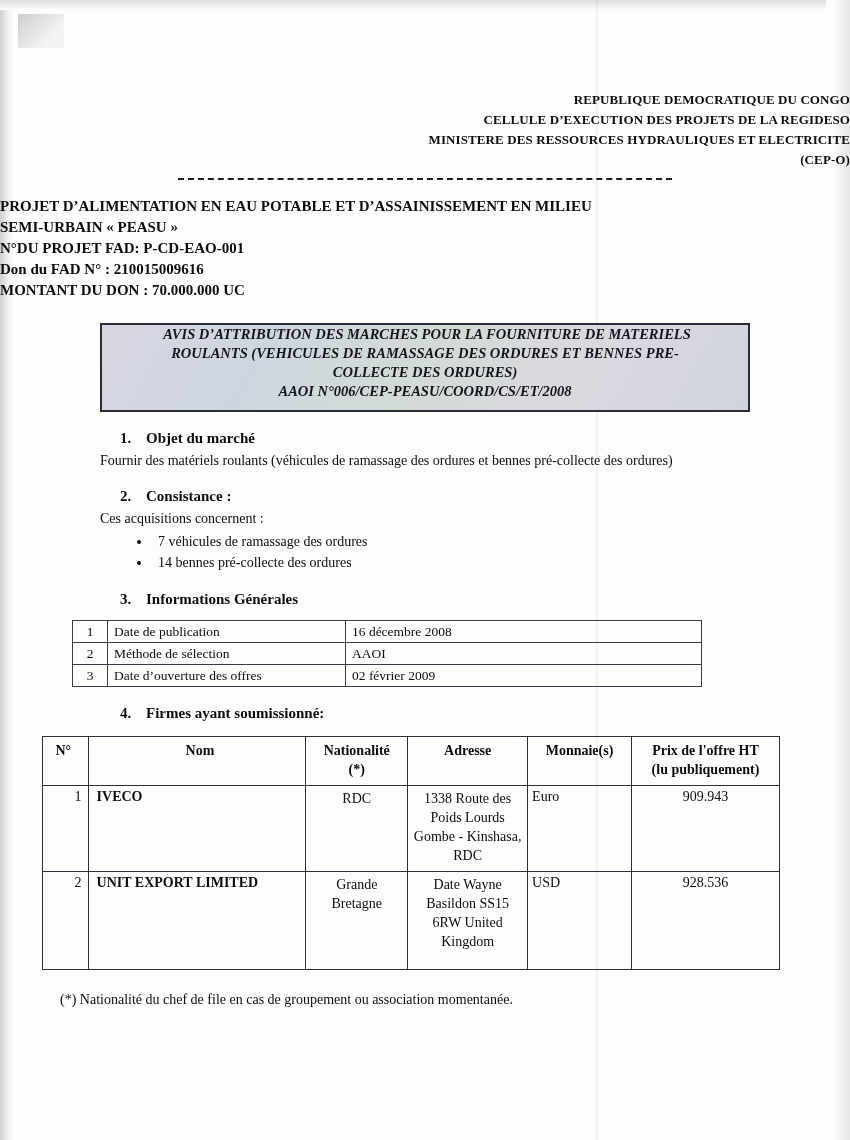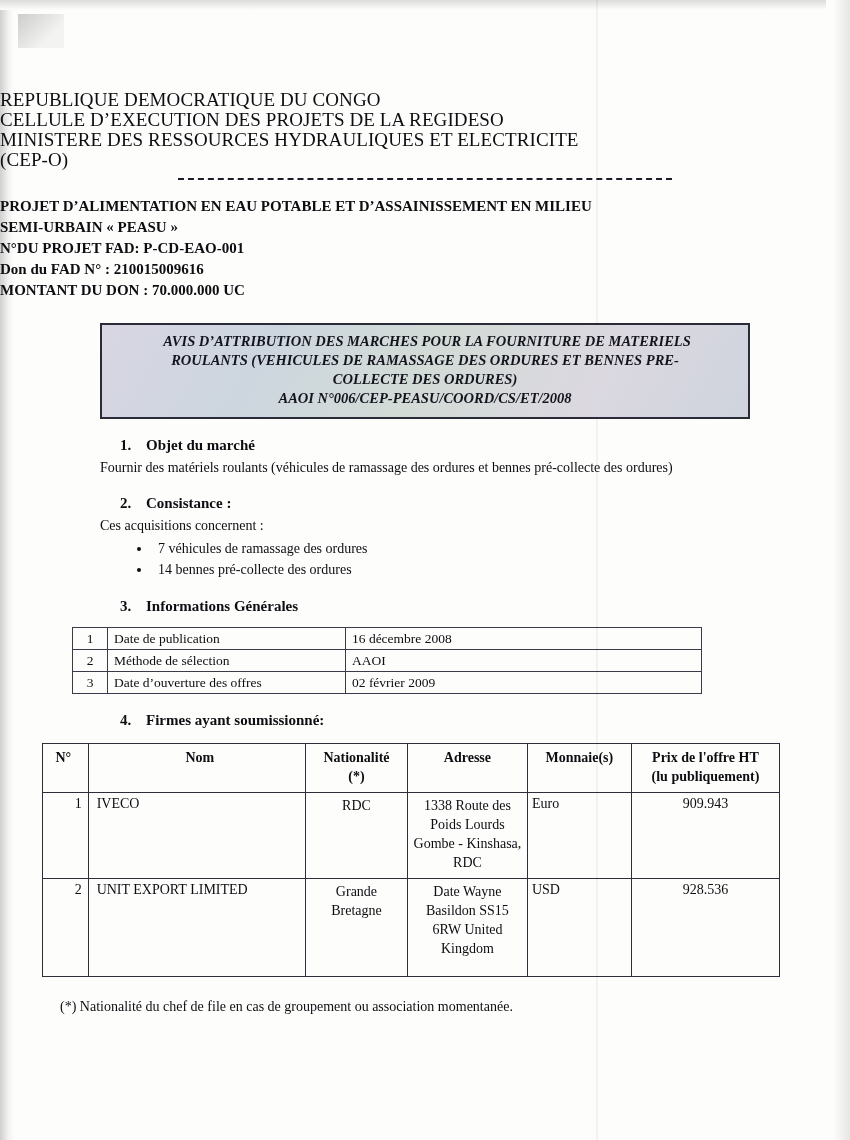--- a/index.html
+++ b/index.html
@@ -53,23 +53,23 @@
     opacity: .75;
   }
 
   .content {
     position: absolute;
     left: 0; top: 0;
     width: 850px;
   }
 
   .hdr {
-    text-align: left;
-    font-weight: normal;
-    font-size: 19px;
+    text-align: right;
+    font-weight: bold;
+    font-size: 13px;
     letter-spacing: .1px;
     line-height: 20px;
   }
   .hdr-1 { margin-top: 90px; }
   .dashrule {
     width: 494px;
     margin: 8px auto 0 auto;
     border-top: 2px dashed #1c1c28;
     height: 0;
   }
@@ -79,21 +79,21 @@
     font-size: 15px;
     line-height: 21px;
     margin-top: 16px;
   }
 
   .avis-box {
     width: 650px;
     margin: 22px auto 0 auto;
     border: 2px solid #2a2a38;
     background: linear-gradient(120deg, #d8d6e2 0%, #cdd6df 25%, #d3dbd6 50%, #dbd8e0 75%, #cfd4dd 100%);
-    padding: 7px 14px 9px 14px;
+    padding: 0 14px 9px 14px;
     box-sizing: border-box;
   }
   .avis-box p {
     margin: 0;
     text-align: center;
     font-style: italic;
     font-weight: bold;
     font-size: 14.5px;
     line-height: 19px;
     color: #14141e;
@@ -149,21 +149,21 @@
     vertical-align: top;
   }
   table.firms th {
     font-weight: bold;
     text-align: center;
     padding: 4px 2px 6px 2px;
     line-height: 19px;
   }
   table.firms td { padding: 3px 4px 6px 4px; }
   .c-no { width: 38px; text-align: right; padding-right: 6px !important; }
-  .c-nom { width: 228px; font-weight: normal; padding-left: 8px !important; }
+  .c-nom { width: 228px; font-weight: bold; padding-left: 8px !important; }
   .c-nat { width: 98px; text-align: center; line-height: 19px; }
   .c-adr { width: 120px; text-align: center; line-height: 19px; font-family: Liberation Serif, serif; }
   .c-mon { width: 100px; text-align: left; }
   .c-prix { width: 148px; text-align: center; }
   .row-pad-a td { height: 66px; }
   .row-pad-b td { height: 88px; }
 
   .footnote {
     margin-left: 60px;
     margin-top: 22px;

